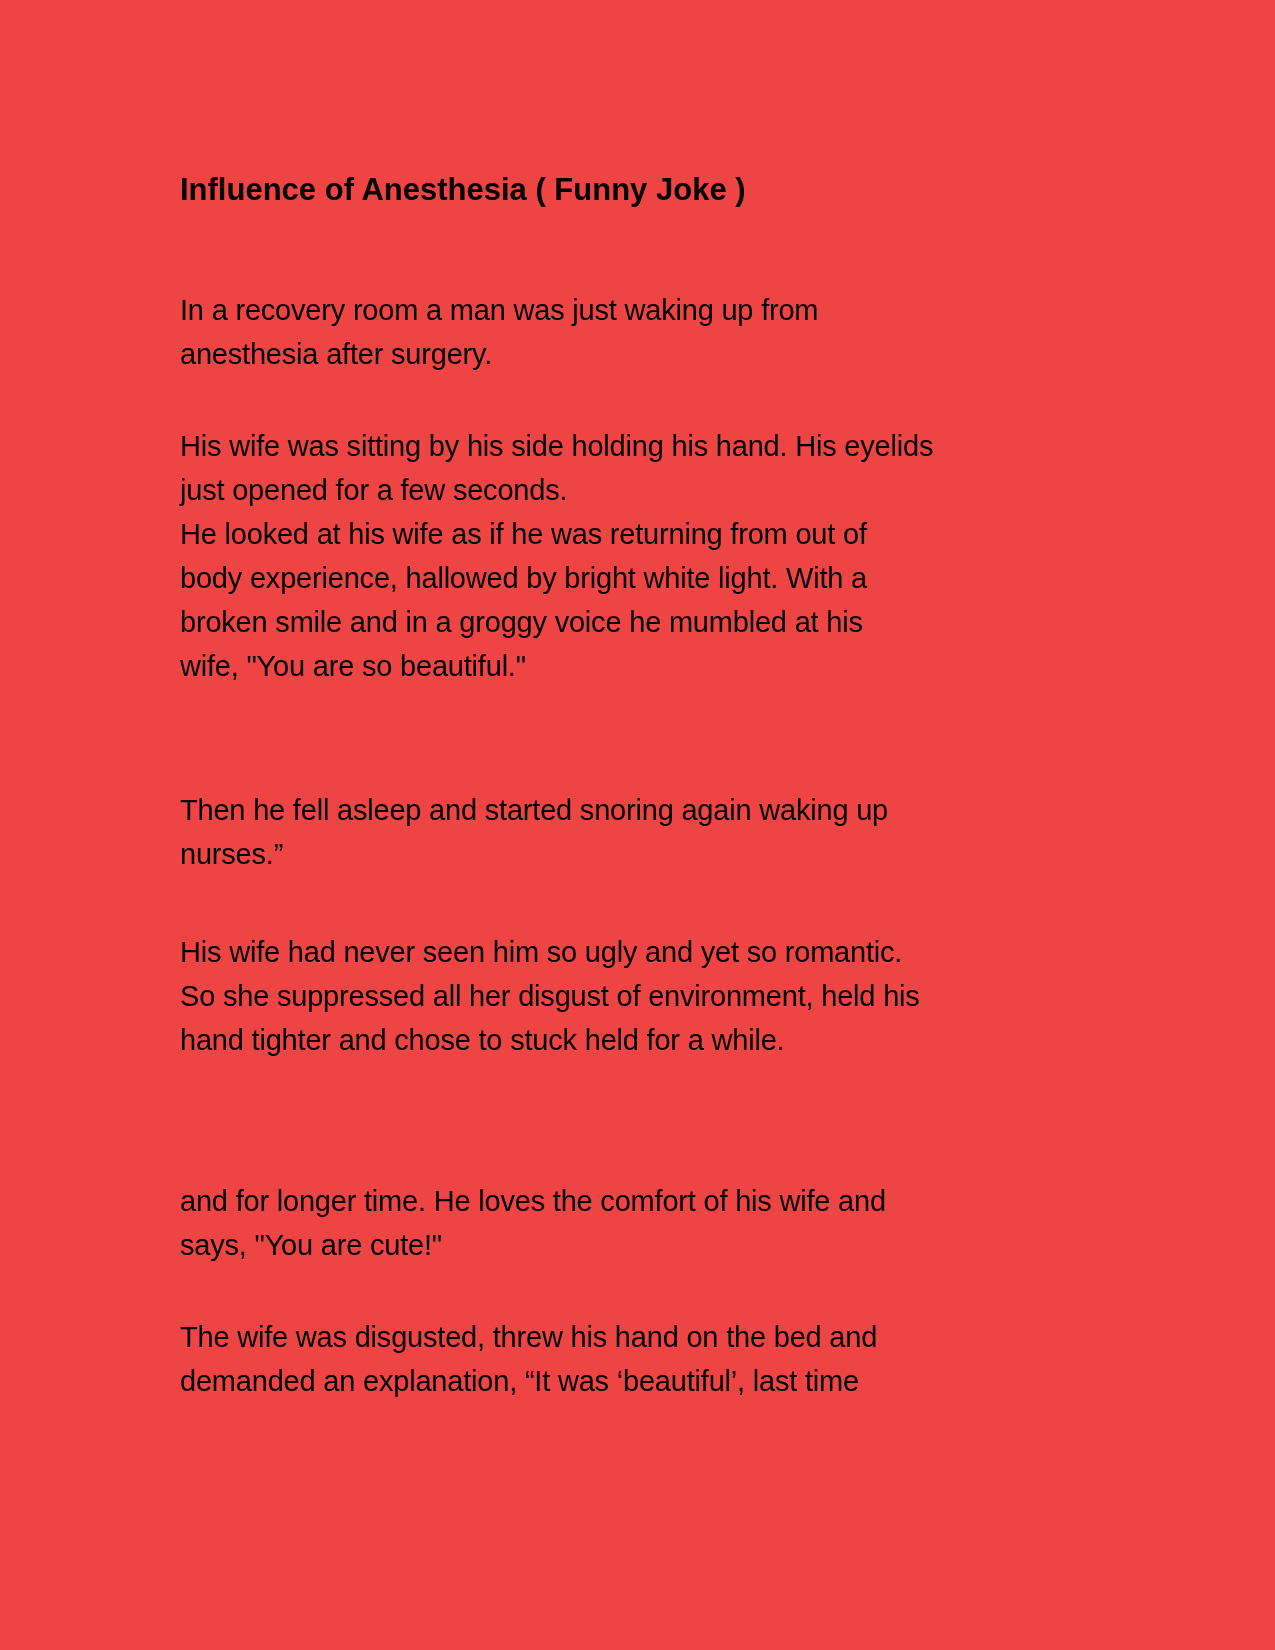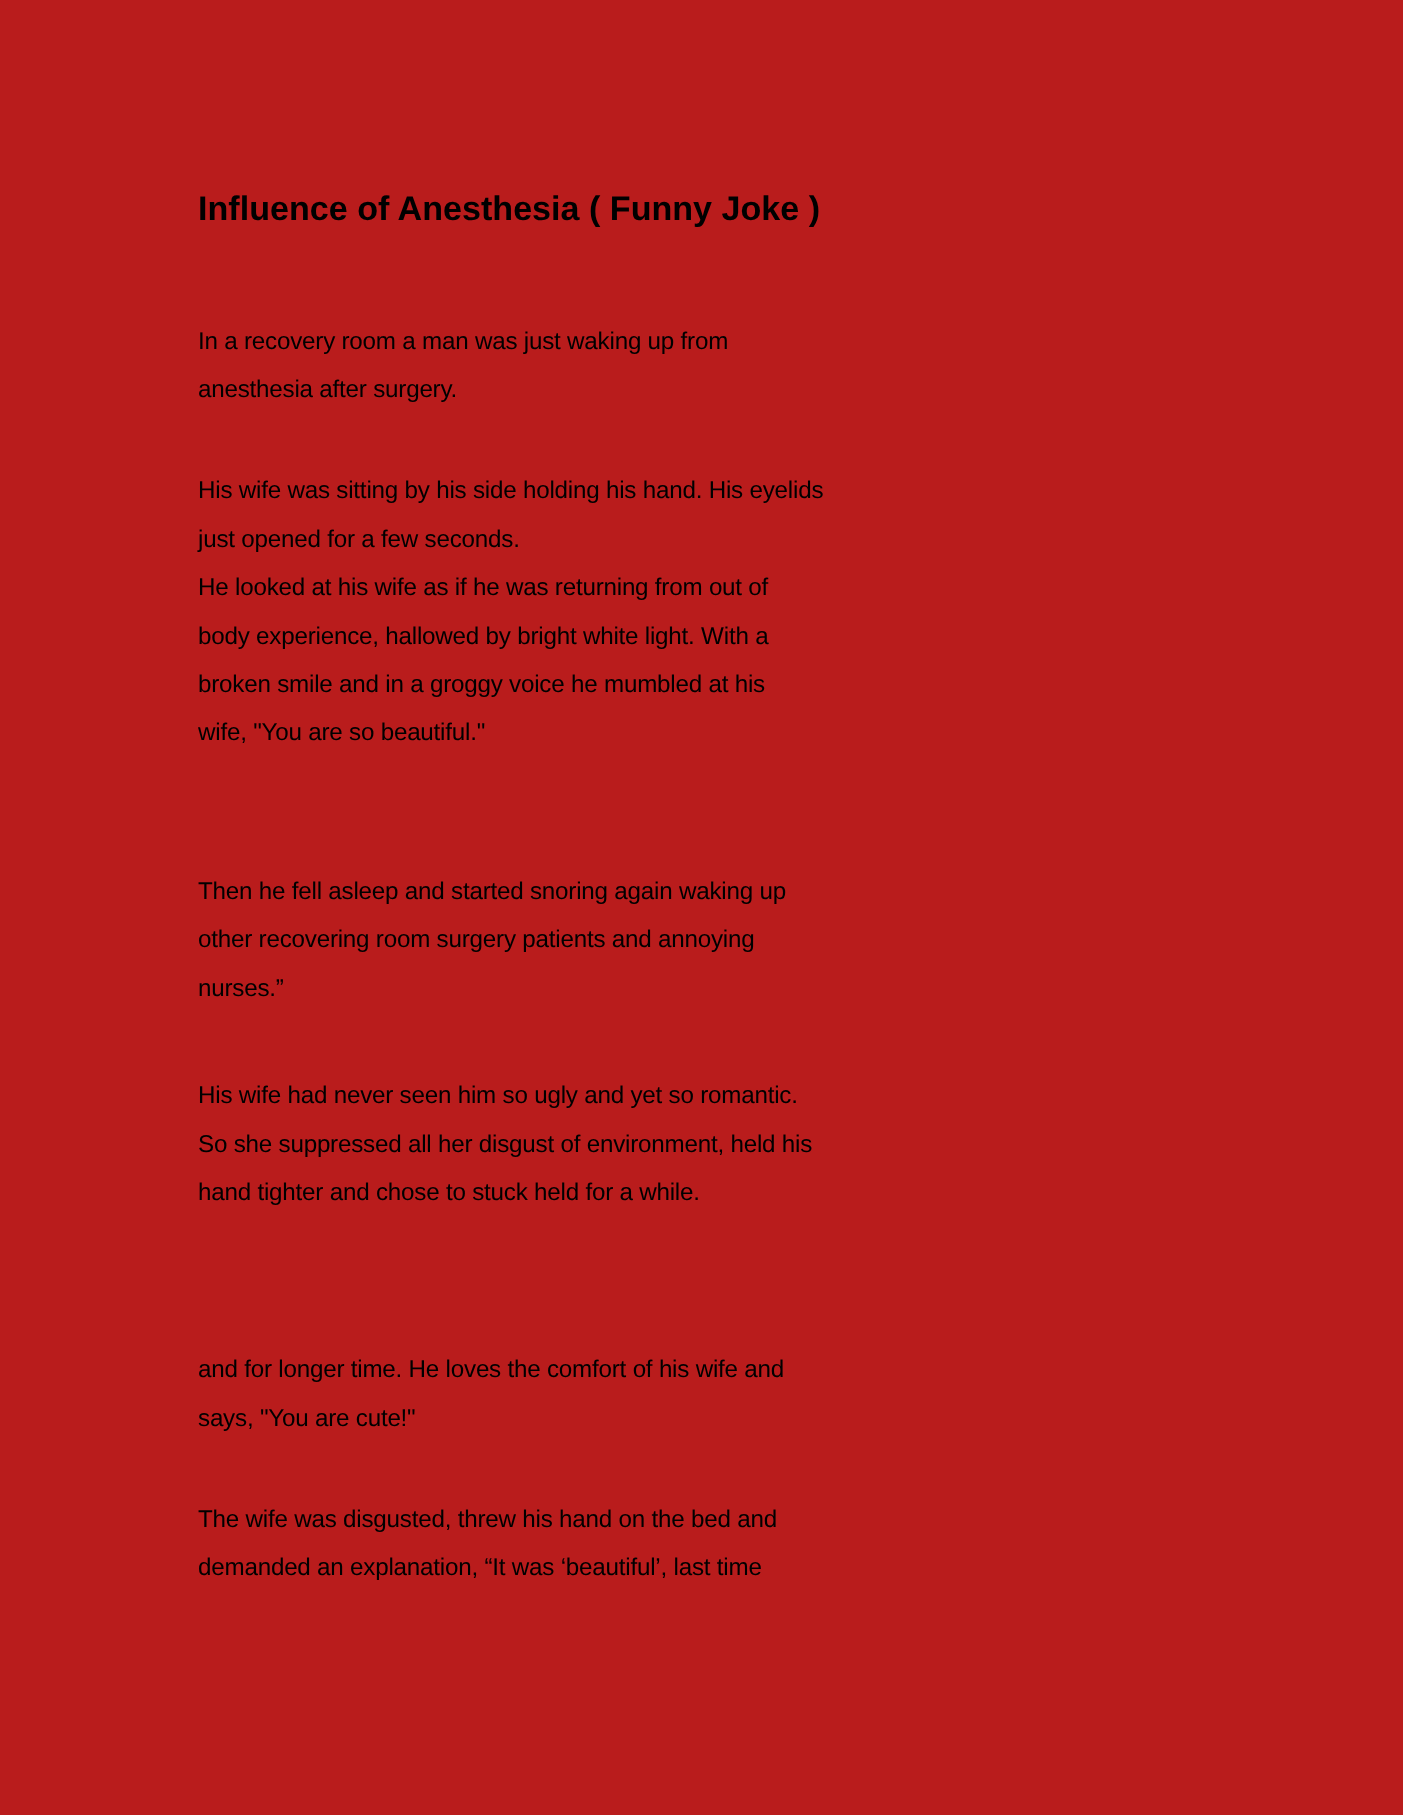--- a/index.html
+++ b/index.html
@@ -4,41 +4,41 @@
 <style>
   html, body {
     margin: 0;
     padding: 0;
     background: #ffffff;
   }
   .page {
     position: relative;
     width: 1275px;
     height: 1650px;
-    background: #b91c1c;
+    background: #ef4444;
     box-sizing: border-box;
     padding: 168px 120px 0 180px;
     overflow: hidden;
     font-family: "Liberation Sans", sans-serif;
     color: #000000;
   }
   .doc-title {
     margin: 0 0 76px 0;
     font-size: 31px;
     line-height: 44px;
     font-weight: 700;
     letter-spacing: 0px;
     white-space: pre;
     font-family: "Liberation Sans", sans-serif;
   }
   .para {
     margin: 0;
   }
   .line {
-    font-size: 22px;
+    font-size: 29px;
     line-height: 44px;
     letter-spacing: -0.2px;
     white-space: pre;
   }
   .para-1 { margin-bottom: 48px; }
   .para-2 { margin-bottom: 100px; }
   .para-3 { margin-bottom: 54px; }
   .para-4 { margin-bottom: 117px; }
   .para-5 { margin-bottom: 48px; }
   .para-6 { margin-bottom: 0; }
@@ -56,21 +56,20 @@
       <div class="para para-2">
         <div class="line">His wife was sitting by his side holding his hand. His eyelids</div>
         <div class="line">just opened for a few seconds.</div>
         <div class="line">He looked at his wife as if he was returning from out of</div>
         <div class="line">body experience, hallowed by bright white light. With a</div>
         <div class="line">broken smile and in a groggy voice he mumbled at his</div>
         <div class="line">wife, "You are so beautiful."</div>
       </div>
       <div class="para para-3">
         <div class="line">Then he fell asleep and started snoring again waking up</div>
-        <div class="line">other recovering room surgery patients and annoying</div>
         <div class="line">nurses.”</div>
       </div>
       <div class="para para-4">
         <div class="line">His wife had never seen him so ugly and yet so romantic.</div>
         <div class="line">So she suppressed all her disgust of environment, held his</div>
         <div class="line">hand tighter and chose to stuck held for a while.</div>
       </div>
       <div class="para para-5">
         <div class="line">and for longer time. He loves the comfort of his wife and</div>
         <div class="line">says, "You are cute!"</div>

